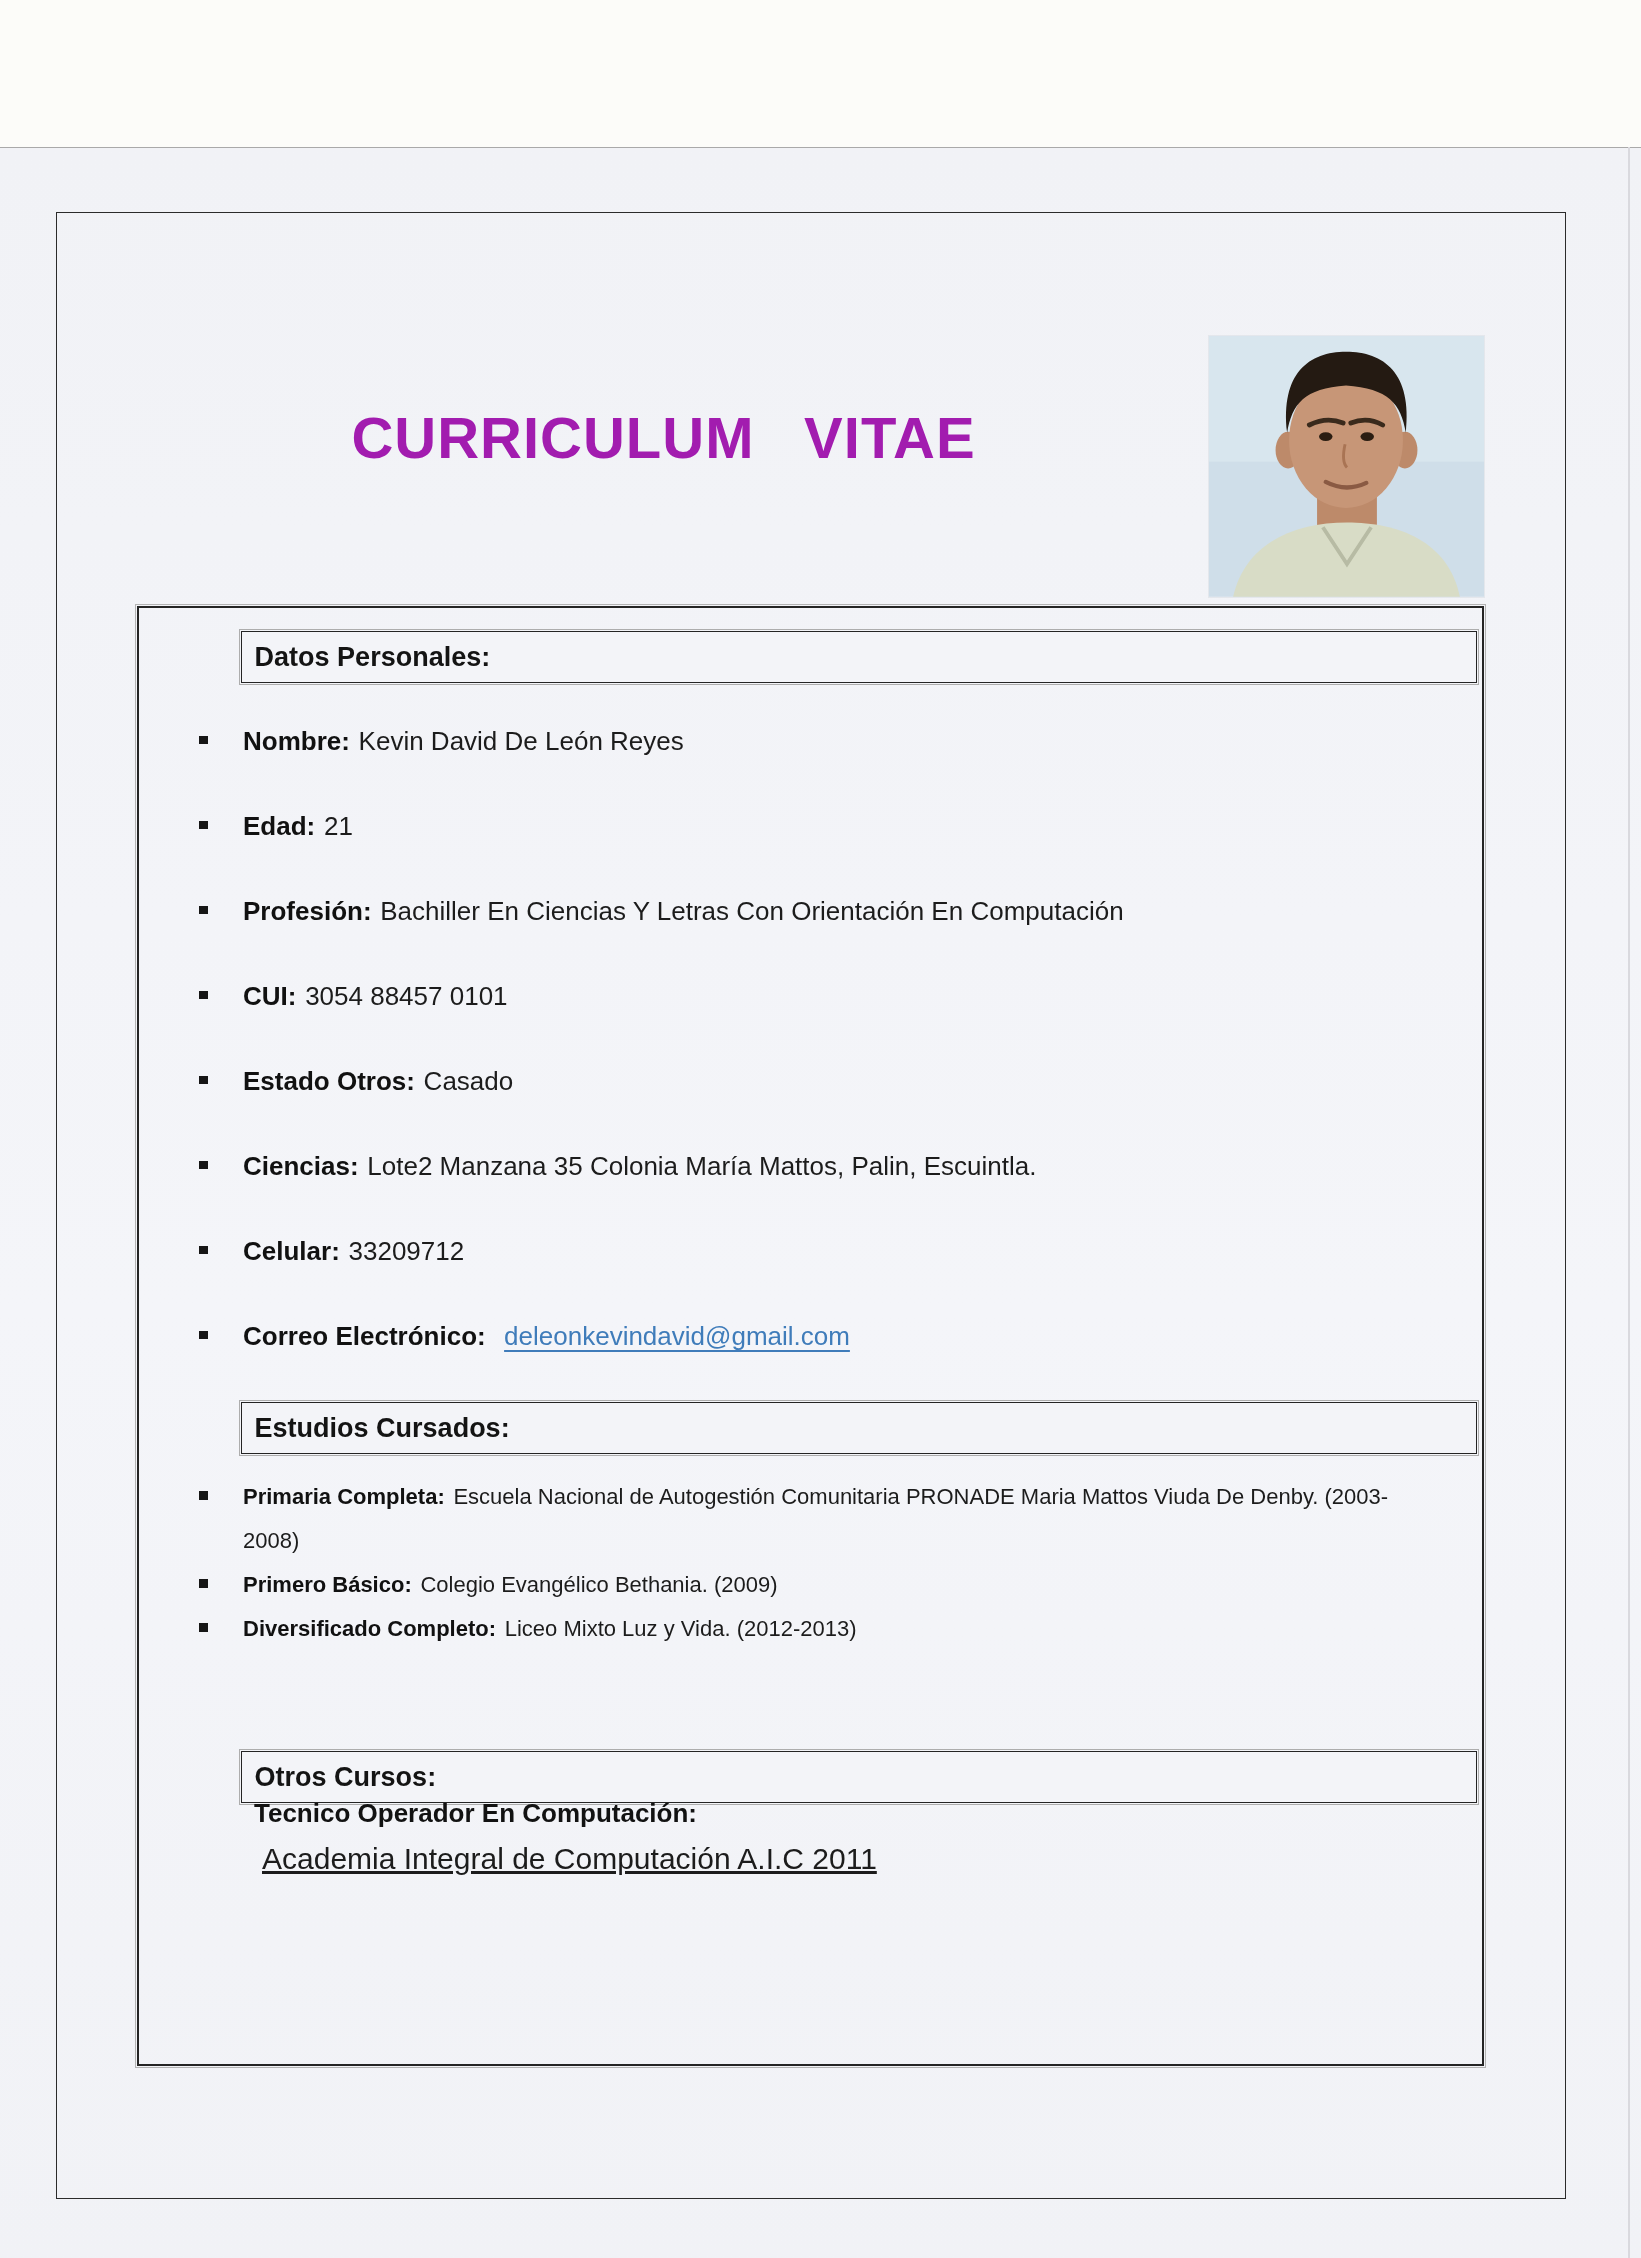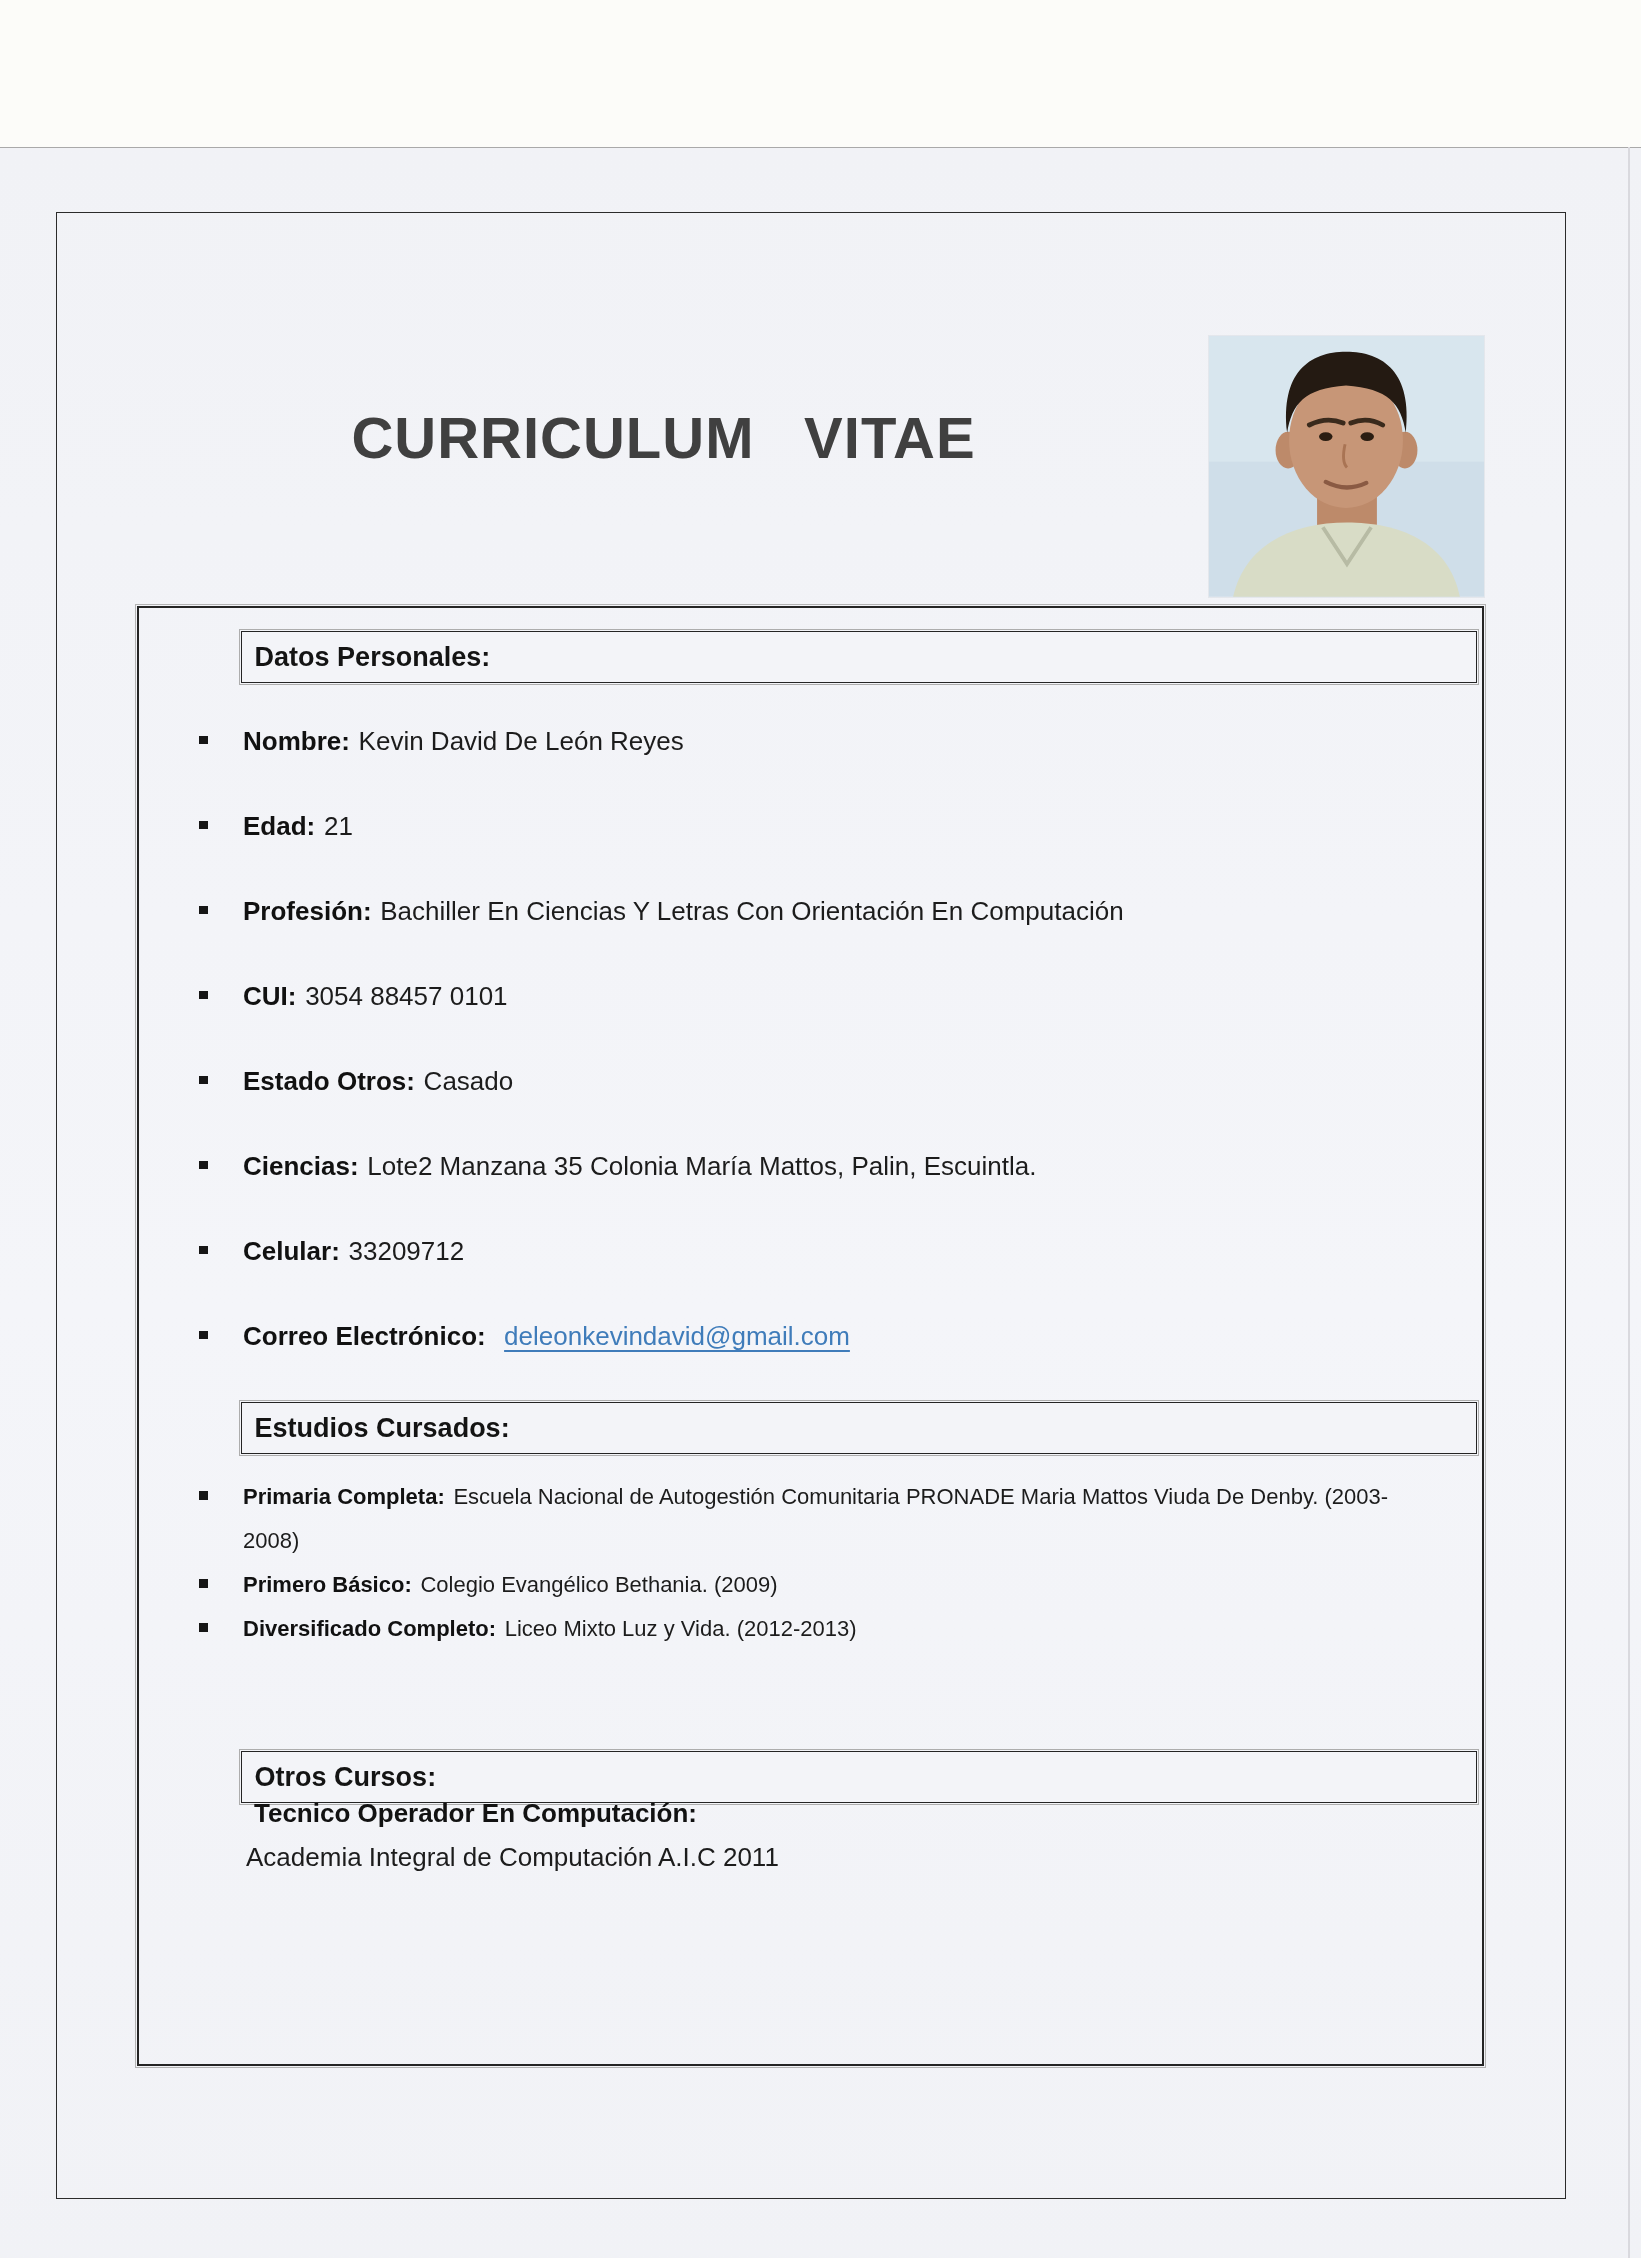--- a/index.html
+++ b/index.html
@@ -24,21 +24,21 @@
     position:absolute; left:56px; top:212px; width:1510px; height:1987px;
     border:1.9px solid #2b2b2b;
   }
   .content-box {
     position:absolute; left:137px; top:606px; width:1347px; height:1460px;
     border:2.9px solid #242424;
     outline:1px solid #b3b3b3; outline-offset:1.9px;
   }
   .title {
     position:absolute; left:229px; top:404px; width:869px; margin:0;
-    text-align:center; font-size:58px; font-weight:bold; color:#404040;
+    text-align:center; font-size:58px; font-weight:bold; color:#a21caf;
     white-space:pre; letter-spacing:1px; word-spacing:7.7px;
   }
   .photo {
     position:absolute; left:1209px; top:336px; width:275px; height:261px;
     box-shadow:0 0 0 1px #e4e7ec;
   }
   .sec-hdr {
     position:absolute; left:241px; width:1236px; height:52px;
     border:1.9px solid #242424; outline:1px solid #adadad; outline-offset:1px;
     background:#f3f4f8;
@@ -66,21 +66,21 @@
   .link {
     color:#3f7cba; text-decoration:underline;
     text-decoration-thickness:1.9px; text-underline-offset:4.8px;
     margin-left:9.7px; cursor:pointer;
   }
   .otros-line1 {
     position:absolute; left:254px; top:1798px;
     font-size:26px; font-weight:bold; color:#121212;
   }
   .otros-line2 {
-    position:absolute; left:246px; top:1842px; font-size:26px;
+    position:absolute; left:262px; top:1842px; font-size:30px;text-decoration:underline;
   }
 </style>
 </head>
 <body>
 
 <div class="paper"></div>
 <div class="paper-edge-right"></div>
 <div class="outer-border"></div>
 
 <h1 class="title">CURRICULUM  VITAE</h1>

